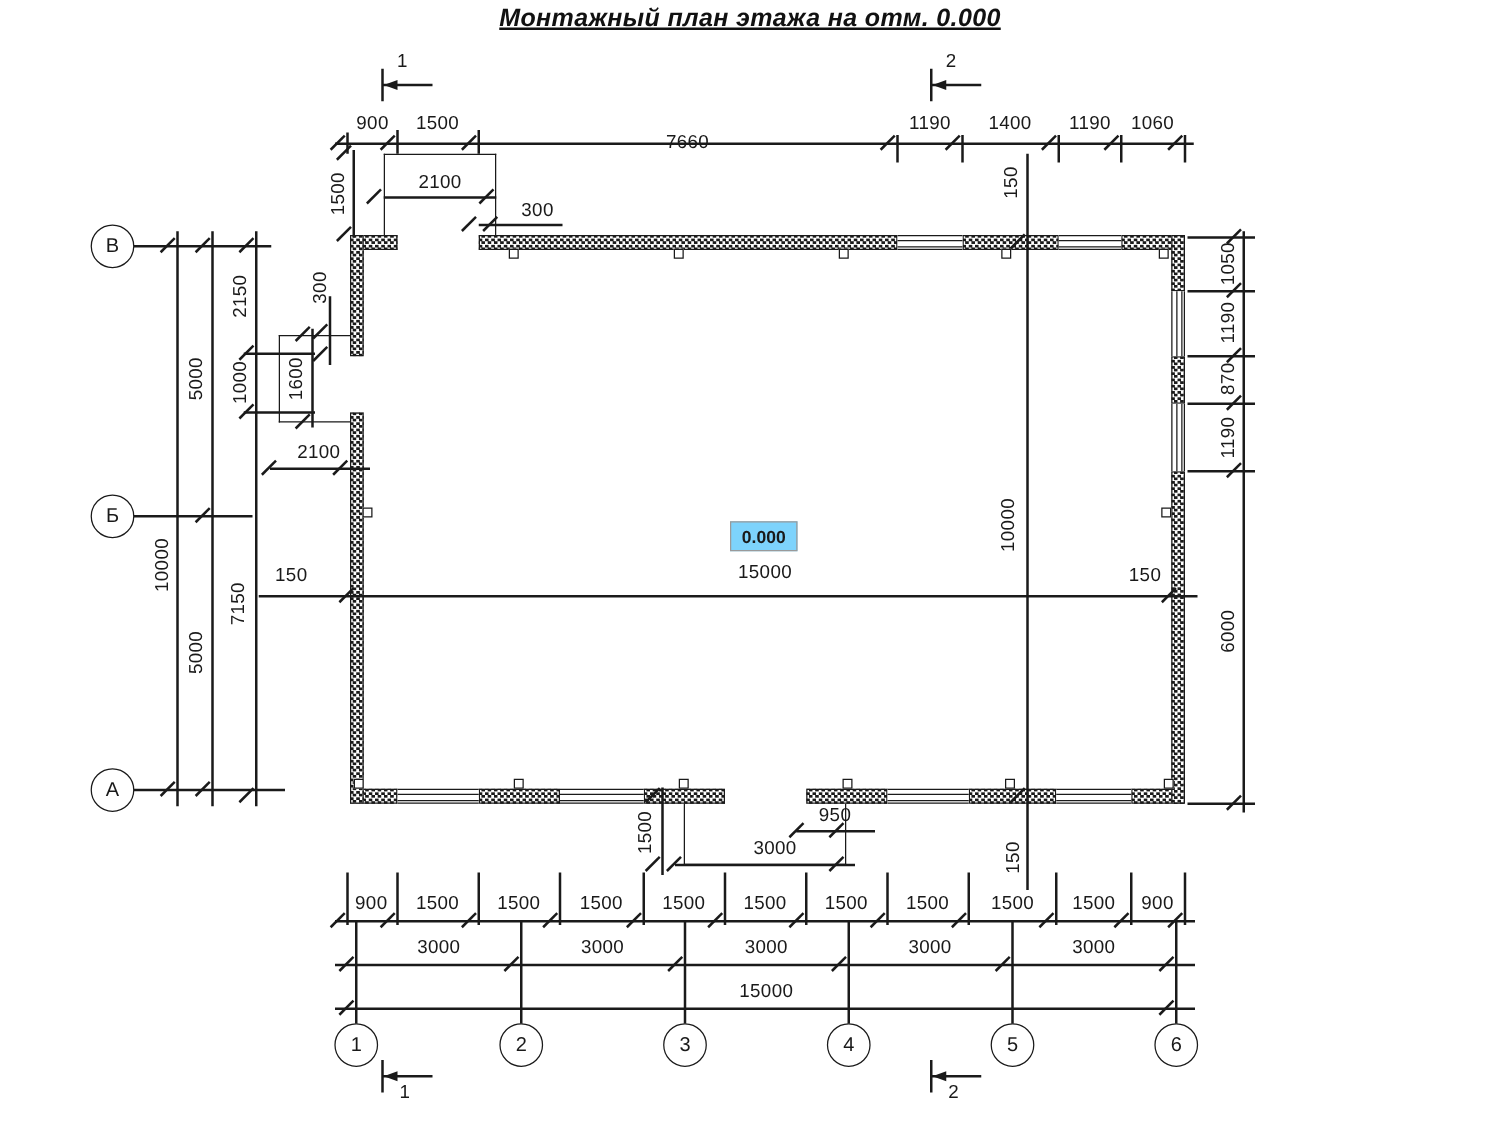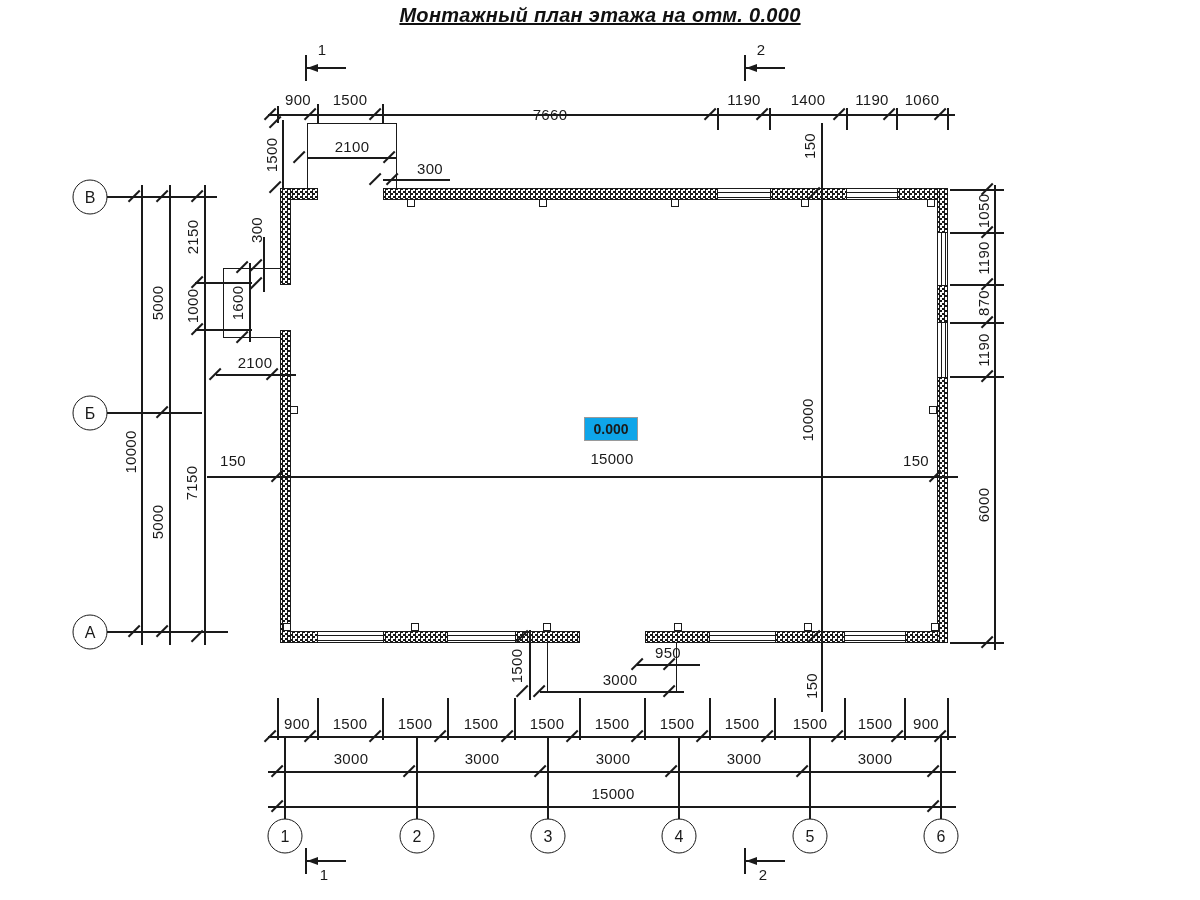--- a/index.html
+++ b/index.html
@@ -27,21 +27,21 @@
   .winh::before{content:"";position:absolute;left:0;right:0;top:3.4px;height:3.4px;
         border-top:1.1px solid #1a1a1a;border-bottom:1.1px solid #1a1a1a}
   .winv{position:absolute;width:11px;box-sizing:border-box;background:#fff;
         border-left:1.6px solid #1a1a1a;border-right:1.6px solid #1a1a1a}
   .winv::before{content:"";position:absolute;top:0;bottom:0;left:2.9px;width:3.4px;
         border-left:1.1px solid #1a1a1a;border-right:1.1px solid #1a1a1a}
   .plate{position:absolute;width:8px;height:8px;border:1.2px solid #1a1a1a;background:#fff;box-sizing:border-box}
   .porch{position:absolute;border:1.5px solid #1a1a1a;box-sizing:border-box;background:transparent}
   .arrowL{position:absolute;width:0;height:0;border-top:4.5px solid transparent;
           border-bottom:4.5px solid transparent;border-right:11px solid #1a1a1a;transform:translate(0,-50%)}
-  .elev{position:absolute;border:1px solid #9a9a9a;background:#0ea5e9;box-sizing:border-box;
+  .elev{position:absolute;border:1px solid #9a9a9a;background:#7dd3fc;box-sizing:border-box;
         font:bold 14px "Liberation Sans",sans-serif;display:flex;align-items:center;justify-content:center}
 </style>
 </head>
 <body>
 
 <div id="canvas">
   <div class="title">Монтажный план этажа на отм. 0.000</div>
   <div class="elev" style="left:584px;top:417px;width:54px;height:24px">
     <span>0.000</span>
   </div>

